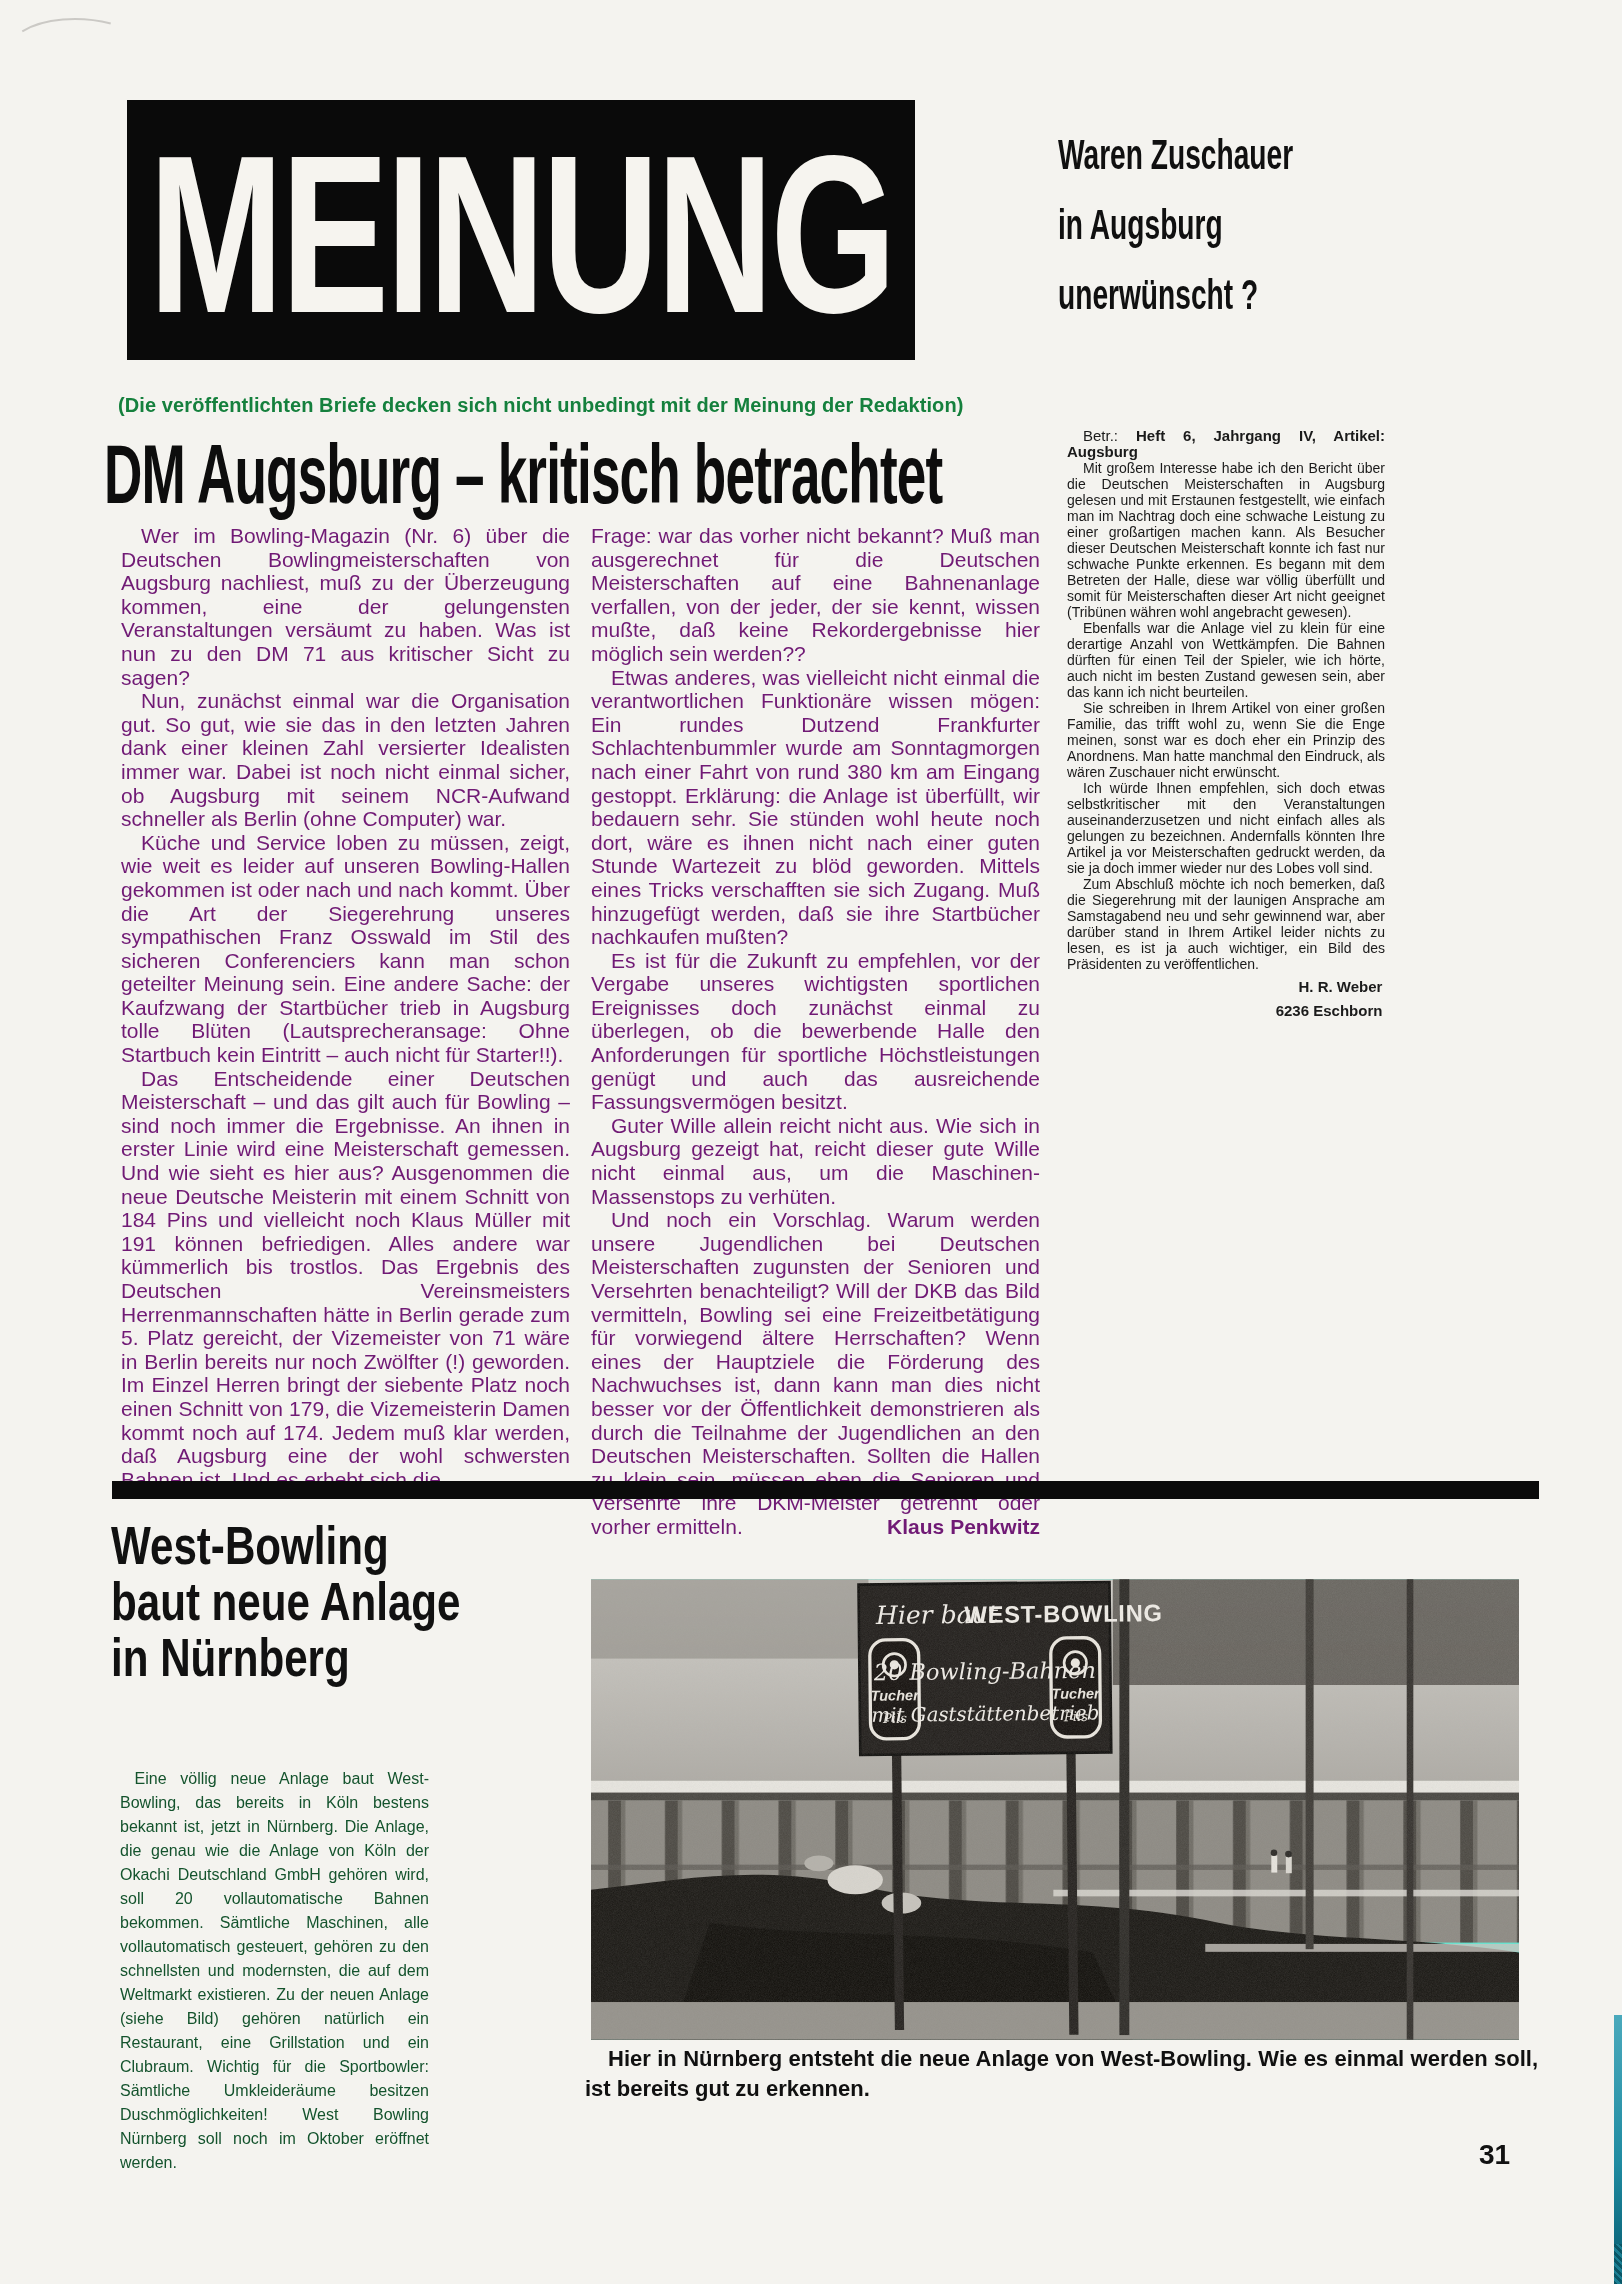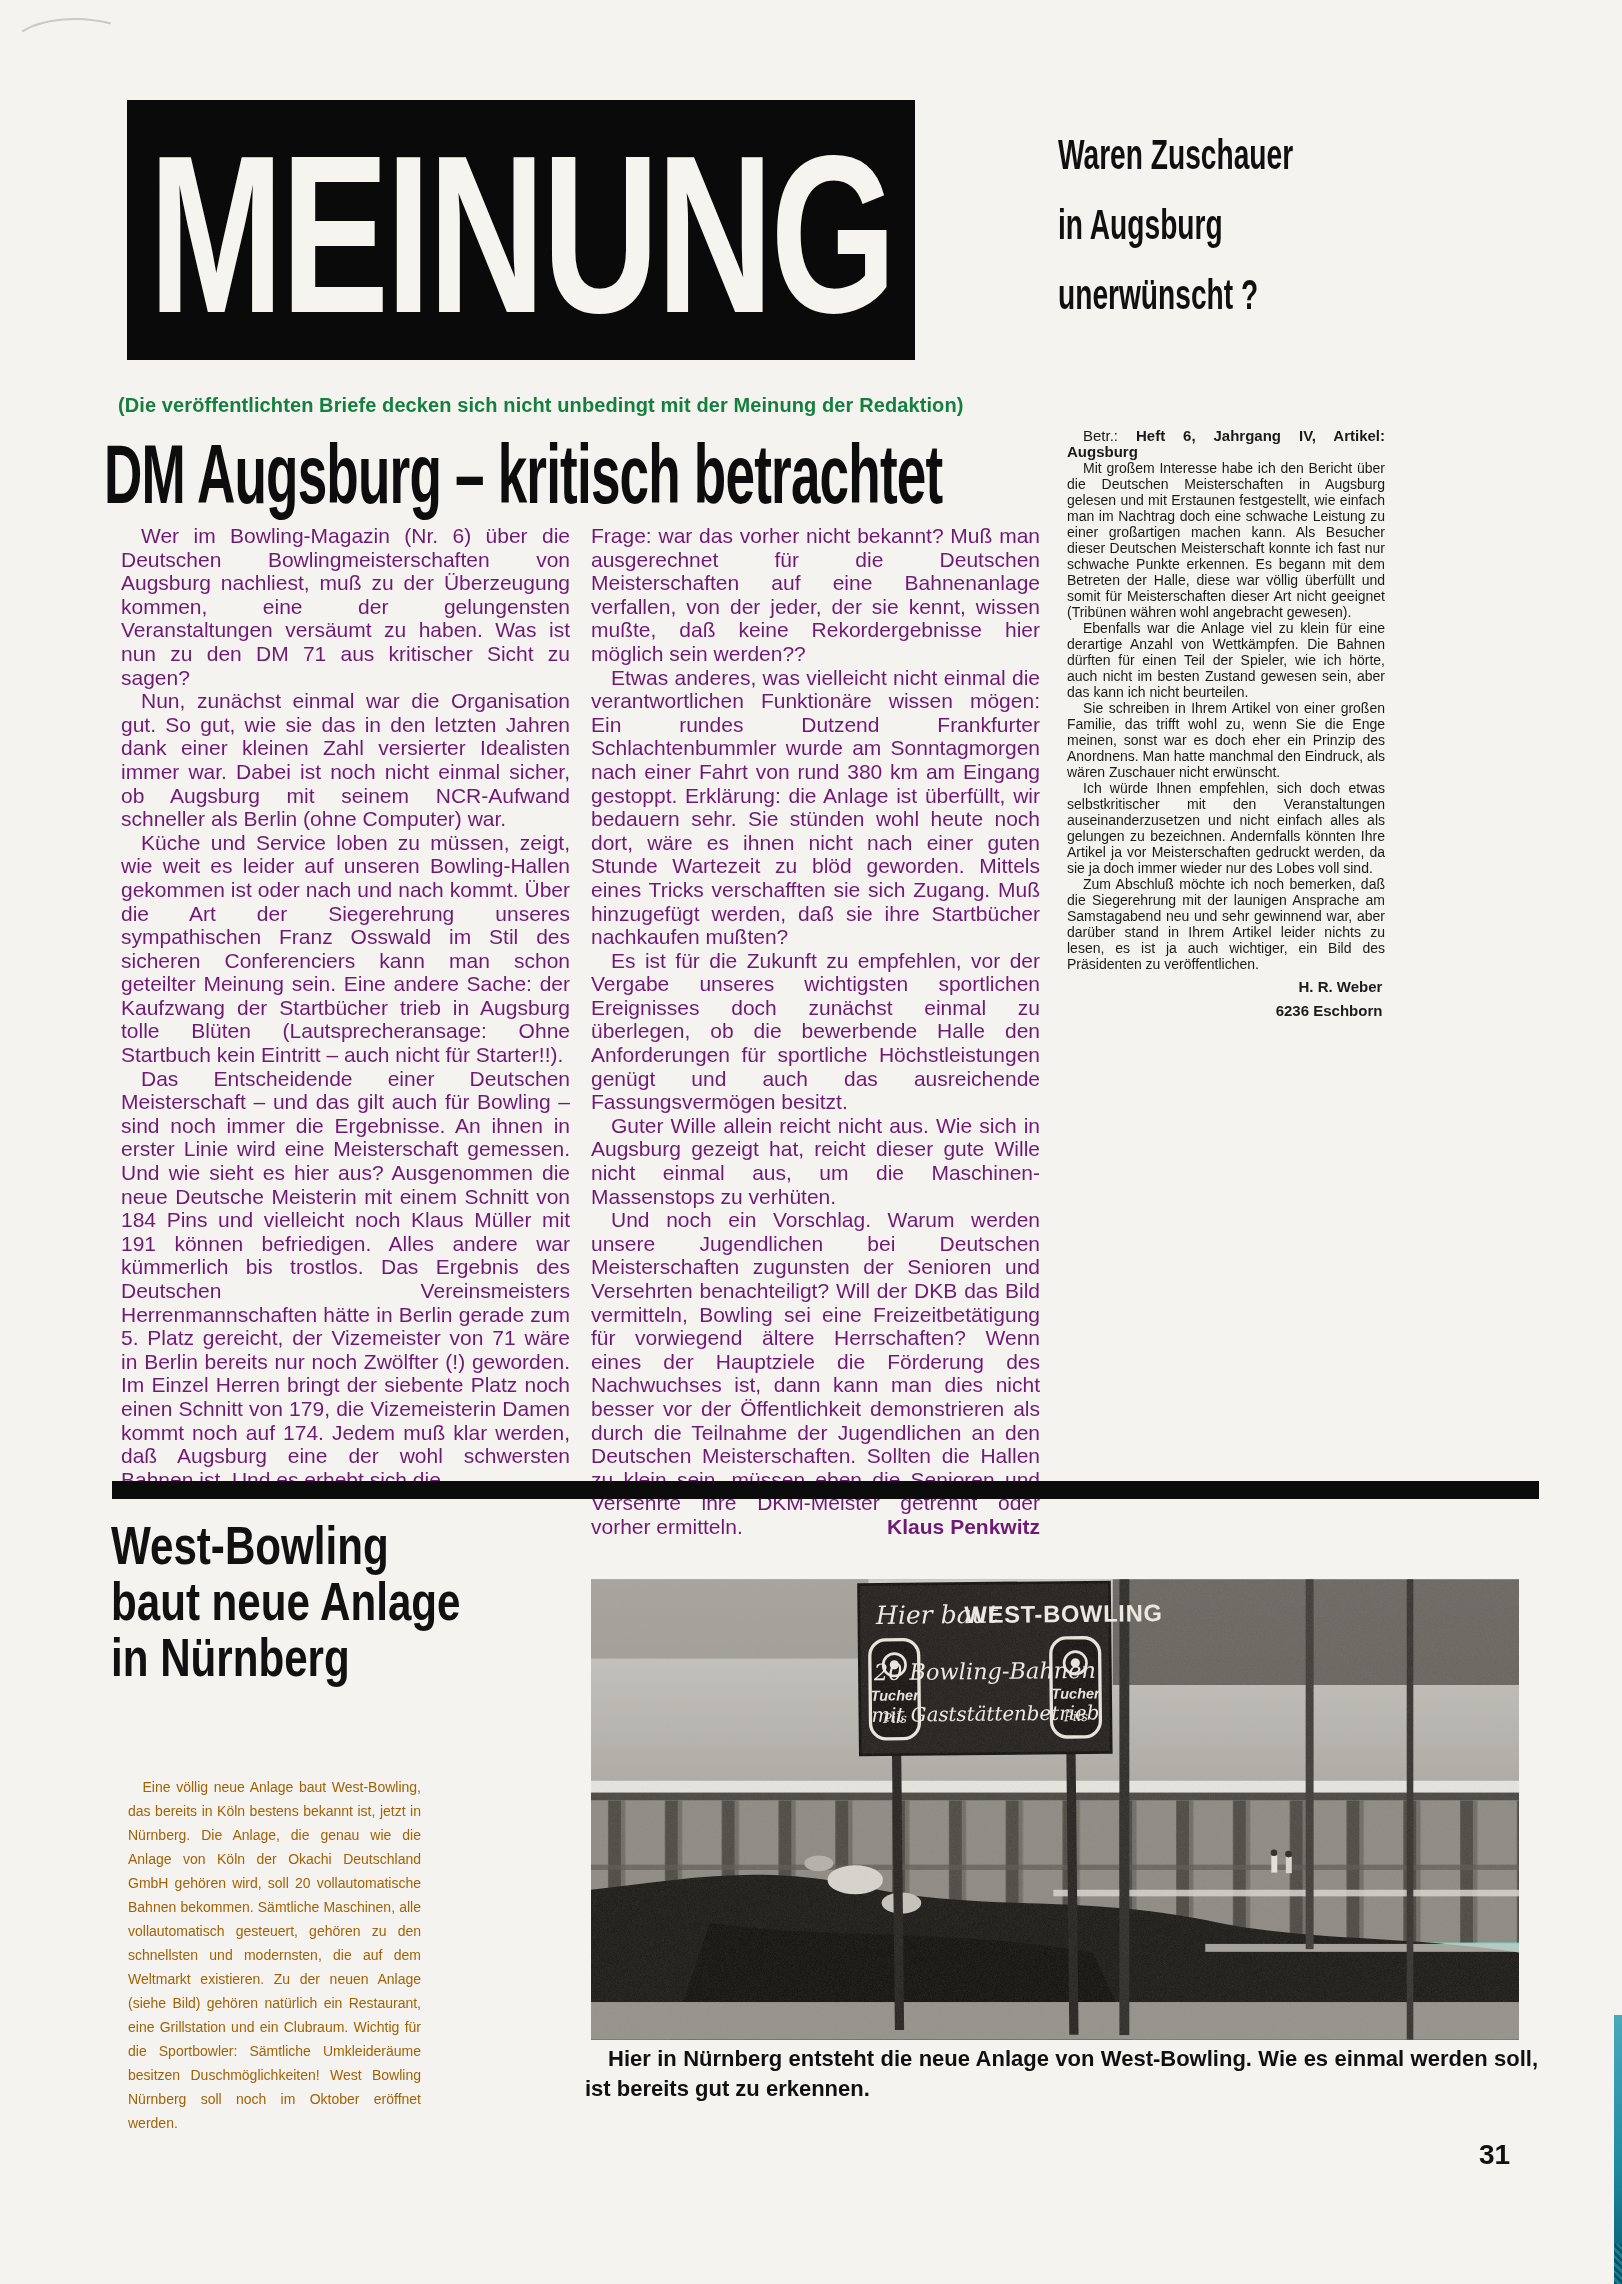--- a/index.html
+++ b/index.html
@@ -46,21 +46,21 @@
   .sig-block{margin-top:2.6px;text-align:right;font-weight:700;font-size:15px;line-height:24.4px;padding-right:2.6px;}
   
   .divider{position:absolute;left:112px;top:1481px;width:1427px;height:18px;background:#0b0b0b;}
   
   .bottom-headline{position:absolute;left:111px;top:1517px;}
   .bottom-headline .hl-line{
     font-weight:700;font-size:54px;line-height:56px;color:#111;
     transform:scaleX(.78);transform-origin:0 50%;white-space:nowrap;
   }
   .bottom-body{position:absolute;left:112px;top:1759px;width:325px;text-align:justify;hyphens:auto;}
-  .bottom-body p{margin:16px;font-size:14px;line-height:24px;text-indent:14.5px;color:#a16207;}
+  .bottom-body p{margin:8px;font-size:16px;line-height:24px;text-indent:14.5px;color:#14532d;}
   
   .photo{position:absolute;left:591px;top:1579px;width:928px;height:461px;background:#5eead4;overflow:hidden;}
   .photo svg{display:block;}
   .caption{
     position:absolute;left:585px;top:2044px;width:953px;
     font-size:22px;line-height:30px;font-weight:700;text-indent:23px;color:#101010;text-align:justify;
   }
   .page-number{position:absolute;left:1479px;top:2139px;font-size:28px;font-weight:700;color:#111;}
   .teal-edge{
     position:absolute;left:1614px;top:2015px;width:8px;height:269px;

